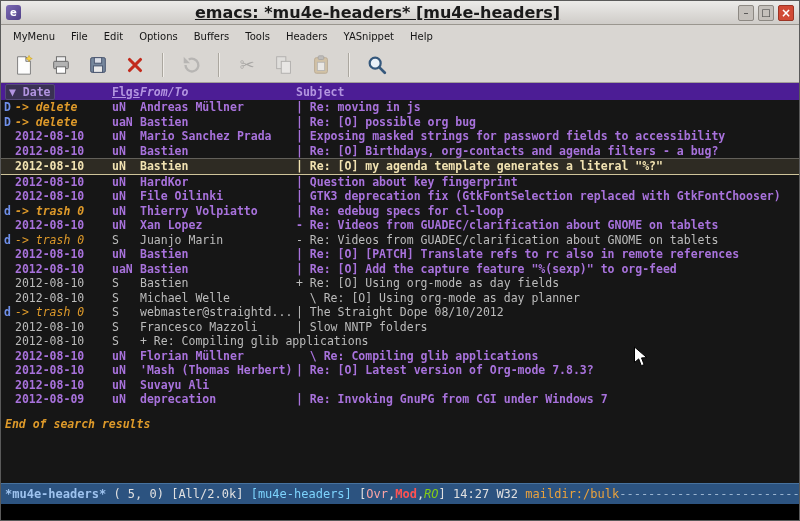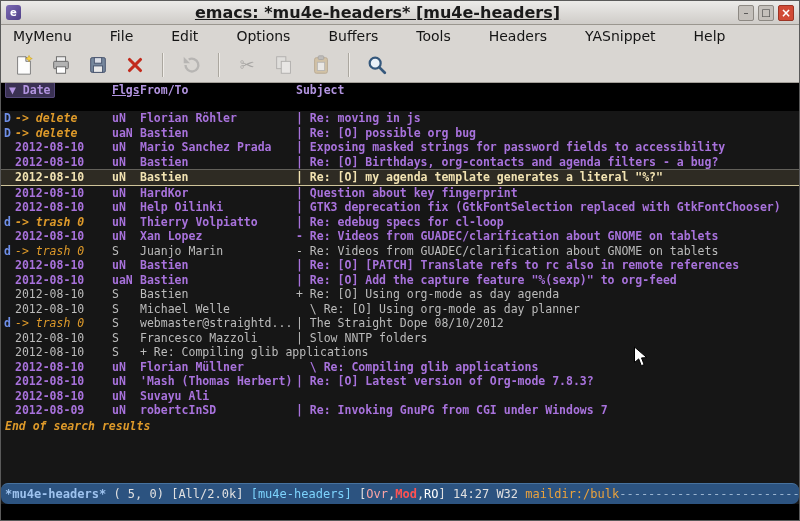--- a/index.html
+++ b/index.html
@@ -29,21 +29,21 @@
     display: flex; align-items: center; justify-content: center;
     font-size: 10px; line-height: 1; border: 1px solid #8d8983;
     background: #c4c0bb; color: #3a3a3a;
   }
   .win-btn.close { background: #d14a35; border-color: #9c3424; color: #fff; font-weight: bold; font-size: 12px; }
 
   
   .menubar {
     height: 22px; flex: 0 0 22px; background: #d9d6d2;
     display: flex; align-items: center; padding: 0 4px;
-    font-size: 14px; color: #151515; gap: 22px;
+    font-size: 10px; color: #151515;
   }
   .menu-item { padding: 2px 8px; cursor: default; }
 
   
   .toolbar {
     height: 36px; flex: 0 0 36px; background: #d9d6d2;
     border-bottom: 1px solid #a39f99;
     display: flex; align-items: center; padding: 0 8px; gap: 7px;
   }
   .tool-btn { width: 30px; height: 28px; display: flex; align-items: center; justify-content: center; border-radius: 3px; }
@@ -52,62 +52,62 @@
     background: linear-gradient(to right,#aba79f 50%, #efece8 50%); }
   .glyph-icon { font-size: 18px; color: #666; }
 
   
   .buffer {
     flex: 1 1 auto; background: #161616; position: relative; overflow: hidden;
     font-family: "DejaVu Sans Mono", "Liberation Mono", monospace;
     font-size: 11.5px;
   }
   .header-line {
-    height: 28px; display: flex; align-items: flex-start;
-    background: #000000; color: #b294e0; font-weight: bold; white-space: pre;
+    height: 17px; display: flex; align-items: center;
+    background: #4c1d95; color: #b294e0; font-weight: bold; white-space: pre;
   }
   .hl-date { width: 111px; padding-left: 4px; }
   .hl-date-box { background: #3a3153; border: 1px solid #55497a; border-radius: 2px; padding: 0 3px; }
   .hl-flags { width: 28px; text-decoration: underline; }
-  .hl-from { width: 156px; }
+  .hl-from { width: 156px; font-style: italic; }
   .hl-subject { flex: 1; }
 
   .row { display: flex; height: 14.5px; line-height: 14.5px; white-space: pre; }
   .c-mark { width: 14px; padding-left: 3px; color: #6f8fe8; font-weight: bold; }
   .c-date { width: 97px; overflow: hidden; }
   .c-flags { width: 28px; overflow: hidden; }
   .c-from { width: 156px; overflow: hidden; }
   .c-subj { flex: 1; overflow: hidden; }
 
   .row.unread { color: #a872dc; font-weight: bold; }
   .row.read { color: #bcbcbc; }
   .row.marked .c-date { color: #de9a2a; font-style: italic; }
   .row.current {
     background: #2e2b23;
     border-top: 1px solid #62605a; border-bottom: 1px solid #cfc49a;
     height: 16.5px; line-height: 14.5px;
   }
   .row.current, .row.current .c-date, .row.current .c-from, .row.current .c-subj, .row.current .c-flags
     { color: #f2e3b2; font-weight: bold; }
 
-  .end-line { color: #de9a2a; font-style: italic; font-weight: bold; padding-left: 4px; margin-top: 1px; }
+  .end-line { color: #de9a2a; font-style: italic; font-weight: bold; padding-left: 4px; margin-top: 10px; }
 
   
   .modeline {
     flex: 0 0 21px; height: 21px; background: #2c5380;
     border-top: 1px solid #47729e;
     display: flex; align-items: center; padding: 0 4px;
     font-family: "DejaVu Sans Mono", "Liberation Mono", monospace;
-    font-size: 12px; white-space: pre; overflow: hidden; color: #e0e0e0; border-radius: 7px;
+    font-size: 12px; white-space: pre; overflow: hidden; color: #e0e0e0;
   }
   .ml-buffer { color: #9ec3ef; font-weight: bold; }
   .ml-mode { color: #7dd3fc; }
   .ml-ovr { color: #fca5a5; }
   .ml-mod { color: #ff5252; font-weight: bold; }
-  .ml-ro { color: #ffffff; }
+  .ml-ro { color: #84cc16; font-style: italic; }
   .ml-maildir { color: #eaa23c; font-weight: normal; text-align: center; }
   .ml-dashes { color: #9ab4d0; }
 
   
   .echo { flex: 0 0 16px; background: #000; }
 
   
   .mouse-cursor { position: absolute; left: 632px; top: 345px; pointer-events: none; }
 </style>
 </head>
@@ -207,21 +207,21 @@
       <span class="hl-flags">Flgs</span>
       <span class="hl-from">From/To</span>
       <span class="hl-subject">Subject</span>
     </div>
 
     <div>
         <div class="row unread marked">
     <span class="c-mark">D</span>
     <span class="c-date">-&gt; delete</span>
     <span class="c-flags">uN</span>
-    <span class="c-from">Florian Röhler</span>
+    <span class="c-from">Andreas Müllner</span>
     <span class="c-subj">| Re: moving in js</span>
   </div>
         <div class="row unread marked">
     <span class="c-mark">D</span>
     <span class="c-date">-&gt; delete</span>
     <span class="c-flags">uaN</span>
     <span class="c-from">Bastien</span>
     <span class="c-subj">| Re: [O] possible org bug</span>
   </div>
         <div class="row unread">
@@ -249,21 +249,21 @@
     <span class="c-mark"></span>
     <span class="c-date">2012-08-10</span>
     <span class="c-flags">uN</span>
     <span class="c-from">HardKor</span>
     <span class="c-subj">| Question about key fingerprint</span>
   </div>
         <div class="row unread">
     <span class="c-mark"></span>
     <span class="c-date">2012-08-10</span>
     <span class="c-flags">uN</span>
-    <span class="c-from">Help Oilinki</span>
+    <span class="c-from">File Oilinki</span>
     <span class="c-subj">| GTK3 deprecation fix (GtkFontSelection replaced with GtkFontChooser)</span>
   </div>
         <div class="row unread marked">
     <span class="c-mark">d</span>
     <span class="c-date">-&gt; trash 0</span>
     <span class="c-flags">uN</span>
     <span class="c-from">Thierry Volpiatto</span>
     <span class="c-subj">| Re: edebug specs for cl-loop</span>
   </div>
         <div class="row unread">
@@ -292,21 +292,21 @@
     <span class="c-date">2012-08-10</span>
     <span class="c-flags">uaN</span>
     <span class="c-from">Bastien</span>
     <span class="c-subj">| Re: [O] Add the capture feature "%(sexp)" to org-feed</span>
   </div>
         <div class="row read">
     <span class="c-mark"></span>
     <span class="c-date">2012-08-10</span>
     <span class="c-flags">S</span>
     <span class="c-from">Bastien</span>
-    <span class="c-subj">+ Re: [O] Using org-mode as day agenda</span>
+    <span class="c-subj">+ Re: [O] Using org-mode as day fields</span>
   </div>
         <div class="row read">
     <span class="c-mark"></span>
     <span class="c-date">2012-08-10</span>
     <span class="c-flags">S</span>
     <span class="c-from">Michael Welle</span>
     <span class="c-subj">  \ Re: [O] Using org-mode as day planner</span>
   </div>
         <div class="row read marked">
     <span class="c-mark">d</span>
@@ -345,21 +345,21 @@
         <div class="row unread">
     <span class="c-mark"></span>
     <span class="c-date">2012-08-10</span>
     <span class="c-flags">uN</span>
     <span class="c-from">Suvayu Ali</span>
   </div>
         <div class="row unread">
     <span class="c-mark"></span>
     <span class="c-date">2012-08-09</span>
     <span class="c-flags">uN</span>
-    <span class="c-from">robertcInSD</span>
+    <span class="c-from">deprecation</span>
     <span class="c-subj">| Re: Invoking GnuPG from CGI under Windows 7</span>
   </div>
       </div>
 
     <div class="end-line">End of search results</div>
   </div>
 
   <div class="modeline"><span class="ml-buffer">*mu4e-headers* </span><span>( 5, 0) </span><span>[All/2.0k] </span><span class="ml-mode">[mu4e-headers] </span><span>[</span><span class="ml-ovr">Ovr</span><span>,</span><span class="ml-mod">Mod</span><span>,</span><span class="ml-ro">RO</span><span>] </span><span>14:27 </span><span>W32 </span><span class="ml-maildir">maildir:/bulk</span><span class="ml-dashes">--------------------------------------------------------------</span></div>
 
   <div class="echo"></div>

